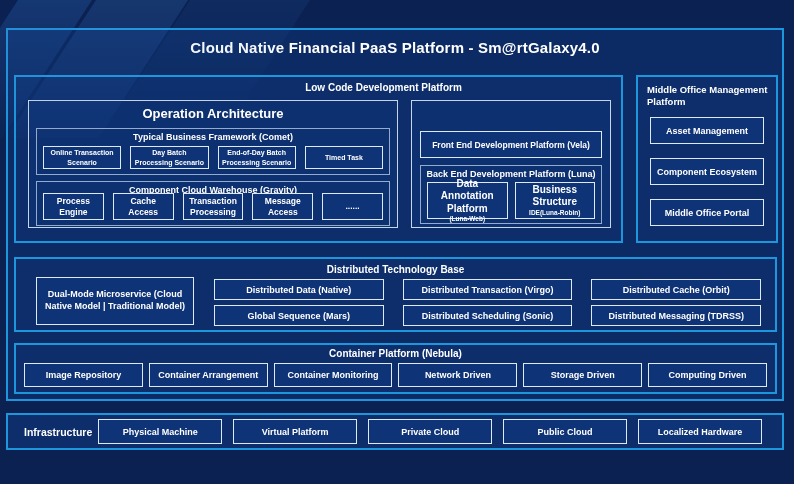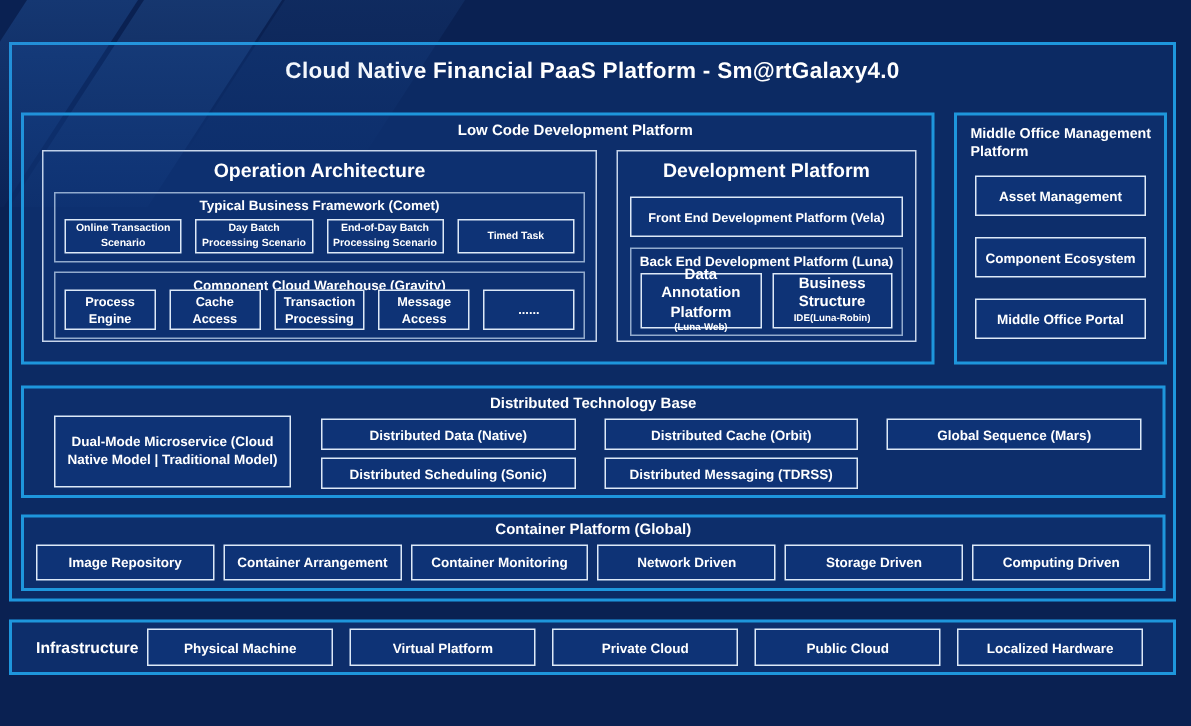--- a/index.html
+++ b/index.html
@@ -130,21 +130,20 @@
             <div class="leaf">Process Engine</div>
             <div class="leaf">Cache Access</div>
             <div class="leaf">Transaction Processing</div>
             <div class="leaf">Message Access</div>
             <div class="leaf">......</div>
           </div>
         </div>
       </div>
 
       <div class="panel-lt dev-plat">
-        <span class="panel-title">Development Platform</span>
         <div class="front-end">Front End Development Platform (Vela)</div>
         <div class="panel-md back-end">
           <span class="md-label">Back End Development Platform (Luna)</span>
           <div class="leaf-row">
             <div class="leaf be-leaf">
               <span class="be-name">Data Annotation Platform</span>
               <span class="be-sub">(Luna-Web)</span>
             </div>
             <div class="leaf be-leaf">
               <span class="be-name">Business Structure</span>
@@ -160,29 +159,30 @@
       <div class="mo-item i0">Asset Management</div>
       <div class="mo-item i1">Component Ecosystem</div>
       <div class="mo-item i2">Middle Office Portal</div>
     </div>
 
     <div class="section distributed">
       <span class="sec-label">Distributed Technology Base</span>
       <div class="dual-mode">Dual-Mode Microservice (Cloud Native Model | Traditional Model)</div>
       <div class="dist-grid">
         <div class="leaf">Distributed Data (Native)</div>
+        <div class="leaf">Distributed Transaction (Virgo)</div>
         <div class="leaf">Distributed Cache (Orbit)</div>
         <div class="leaf">Global Sequence (Mars)</div>
         <div class="leaf">Distributed Scheduling (Sonic)</div>
         <div class="leaf">Distributed Messaging (TDRSS)</div>
       </div>
     </div>
 
     <div class="section container-plat">
-      <span class="sec-label">Container Platform (Global)</span>
+      <span class="sec-label">Container Platform (Nebula)</span>
       <div class="leaf-row">
         <div class="leaf">Image Repository</div>
         <div class="leaf">Container Arrangement</div>
         <div class="leaf">Container Monitoring</div>
         <div class="leaf">Network Driven</div>
         <div class="leaf">Storage Driven</div>
         <div class="leaf">Computing Driven</div>
       </div>
     </div>
   </div>

